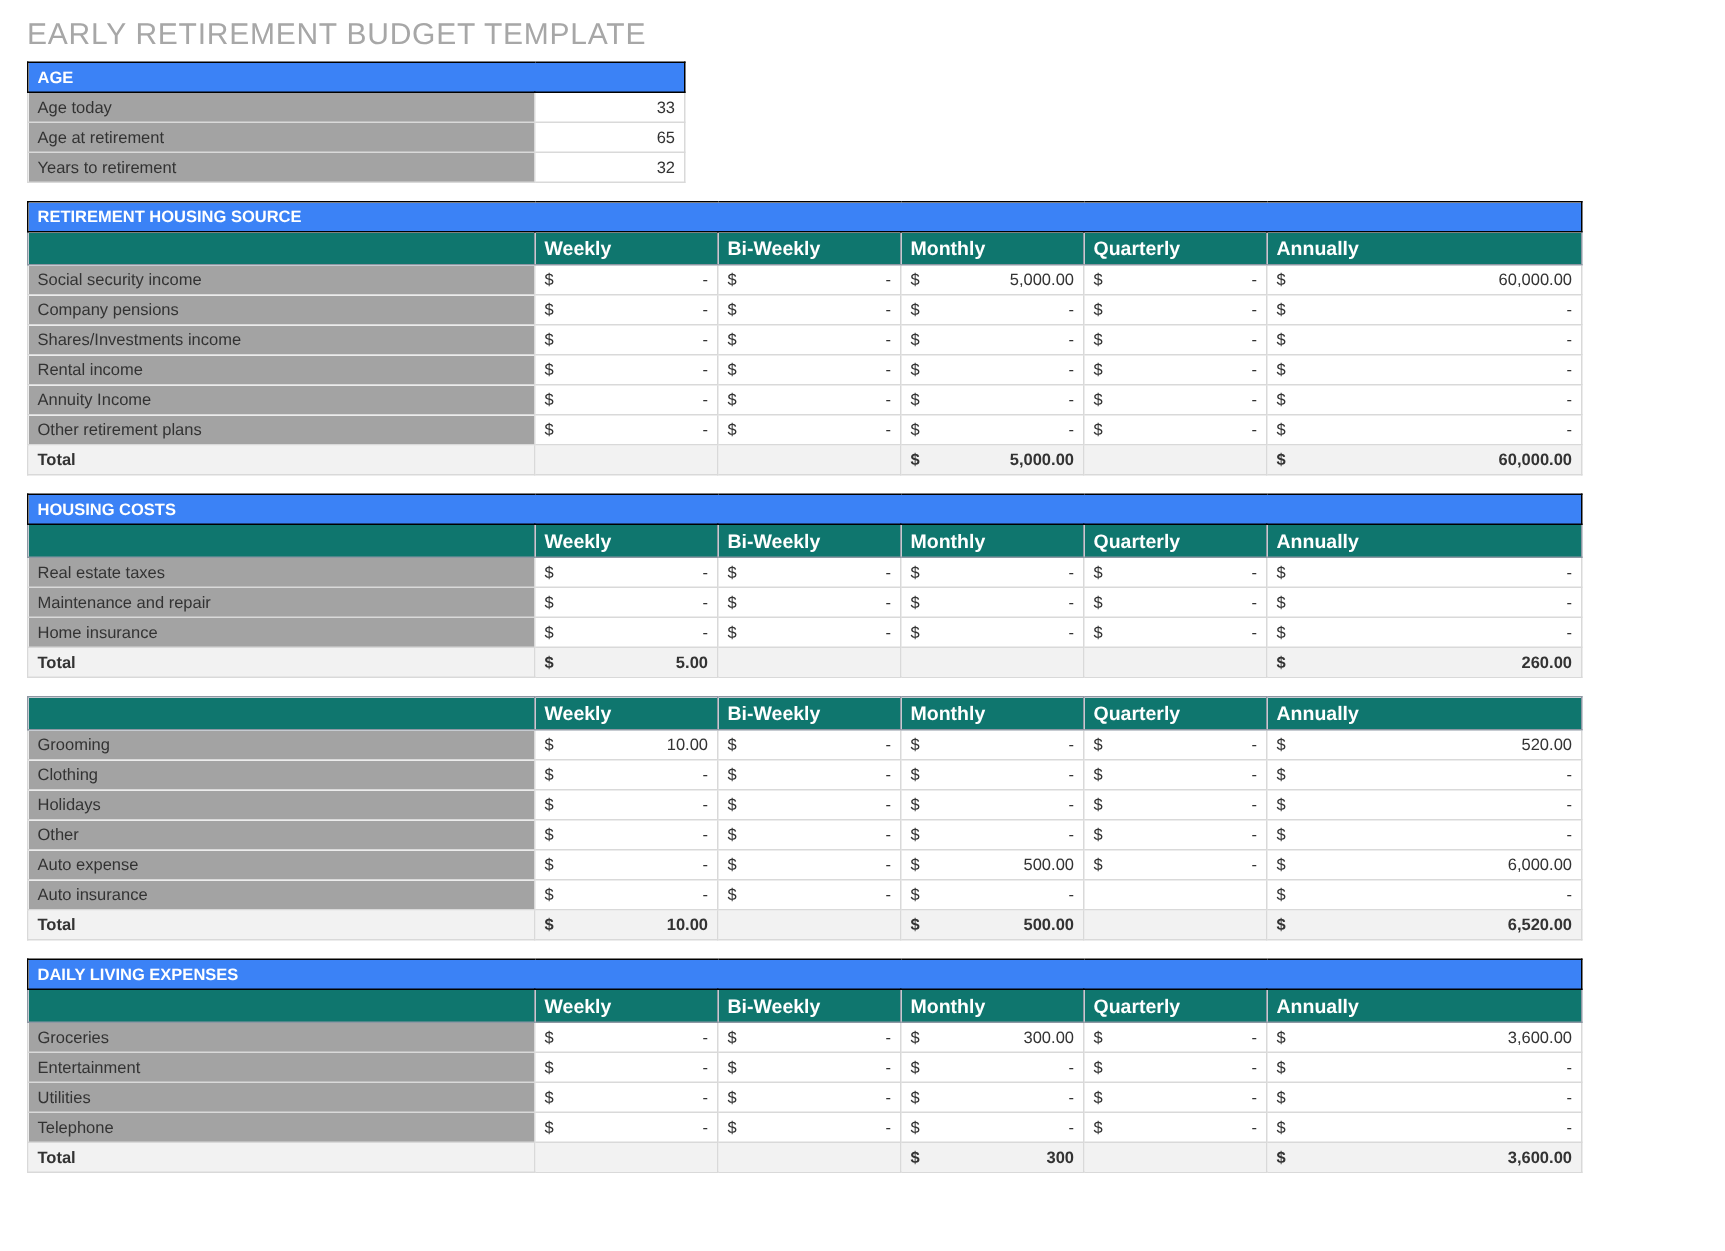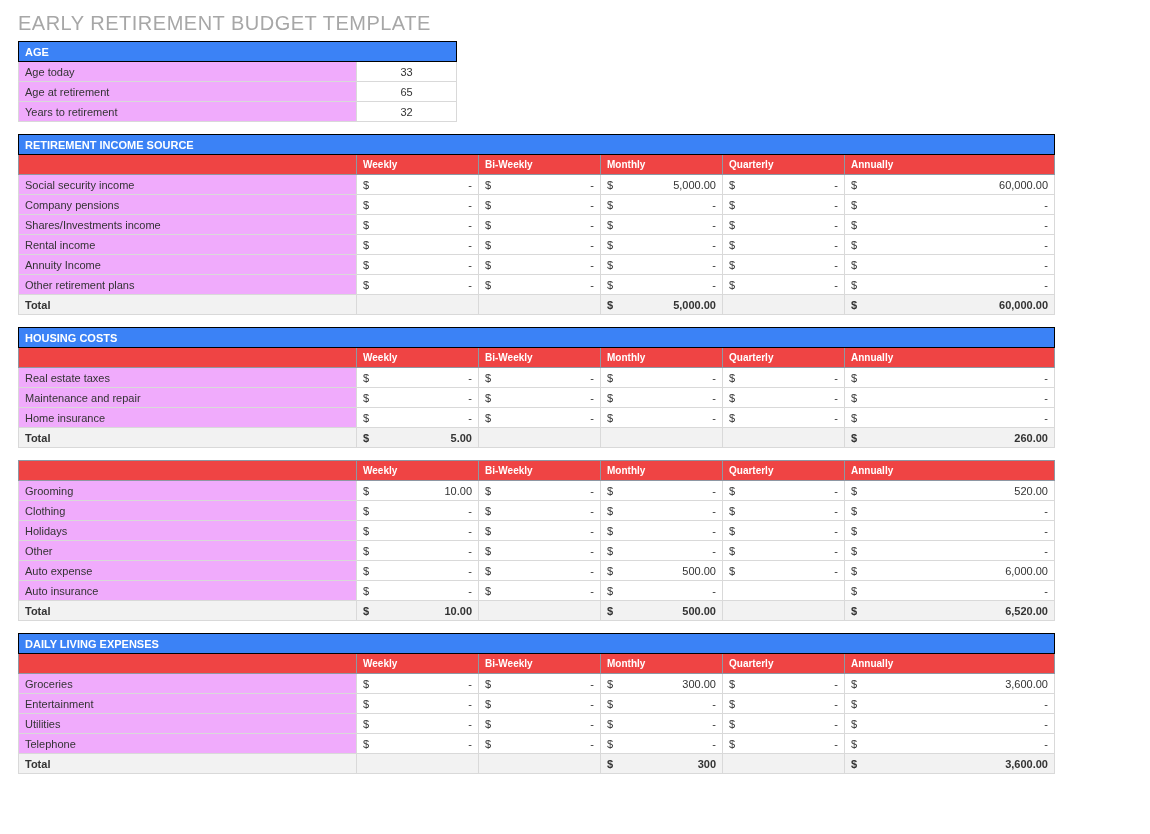--- a/index.html
+++ b/index.html
@@ -34,36 +34,36 @@
     white-space: nowrap;
   }
   .black-header td {
     background: #3b82f6;
     color: #fff;
     font-weight: bold;
     font-size: 11px;
     border: 1px solid #000;
   }
   .blue-header td {
-    background: #ef4444;
+    background: #0f766e;
     color: #fff;
     font-weight: bold;
-    font-size: 10px;
+    font-size: 13px;
     border-color: #8e97a3;
   }
   .label-cell {
-    background: #f0abfc;
+    background: #a3a3a3;
   }
   .total-row td {
     background: #f2f2f2;
     font-weight: bold;
   }
   .money-cell { position: relative; padding-left: 14px; text-align: right; }
   .money-cell .cur { position: absolute; left: 6px; }
-  .val-cell { text-align: center; padding-left: 6px; }
+  .val-cell { text-align: right; padding-left: 6px; }
   .section { margin-bottom: 12px; }
   col.c-label { width: 338px; }
   col.c-data  { width: 122px; }
   col.c-ann   { width: 210px; }
   .age-table col.c-label { width: 338px; }
   .age-table col.c-val { width: 100px; }
 </style>
 </head>
 <body>
 
@@ -101,21 +101,21 @@
         <colgroup>
           <col class="c-label">
           <col class="c-data">
           <col class="c-data">
           <col class="c-data">
           <col class="c-data">
           <col class="c-ann">
         </colgroup>
         <tbody>
           <tr class="black-header">
-            <td colspan="6">RETIREMENT INCOME SOURCE</td>
+            <td colspan="6">RETIREMENT HOUSING SOURCE</td>
           </tr>
           <tr class="blue-header">
             <td></td>
             <td>Weekly</td>
             <td>Bi-Weekly</td>
             <td>Monthly</td>
             <td>Quarterly</td>
             <td>Annually</td>
           </tr>
           <tr>

